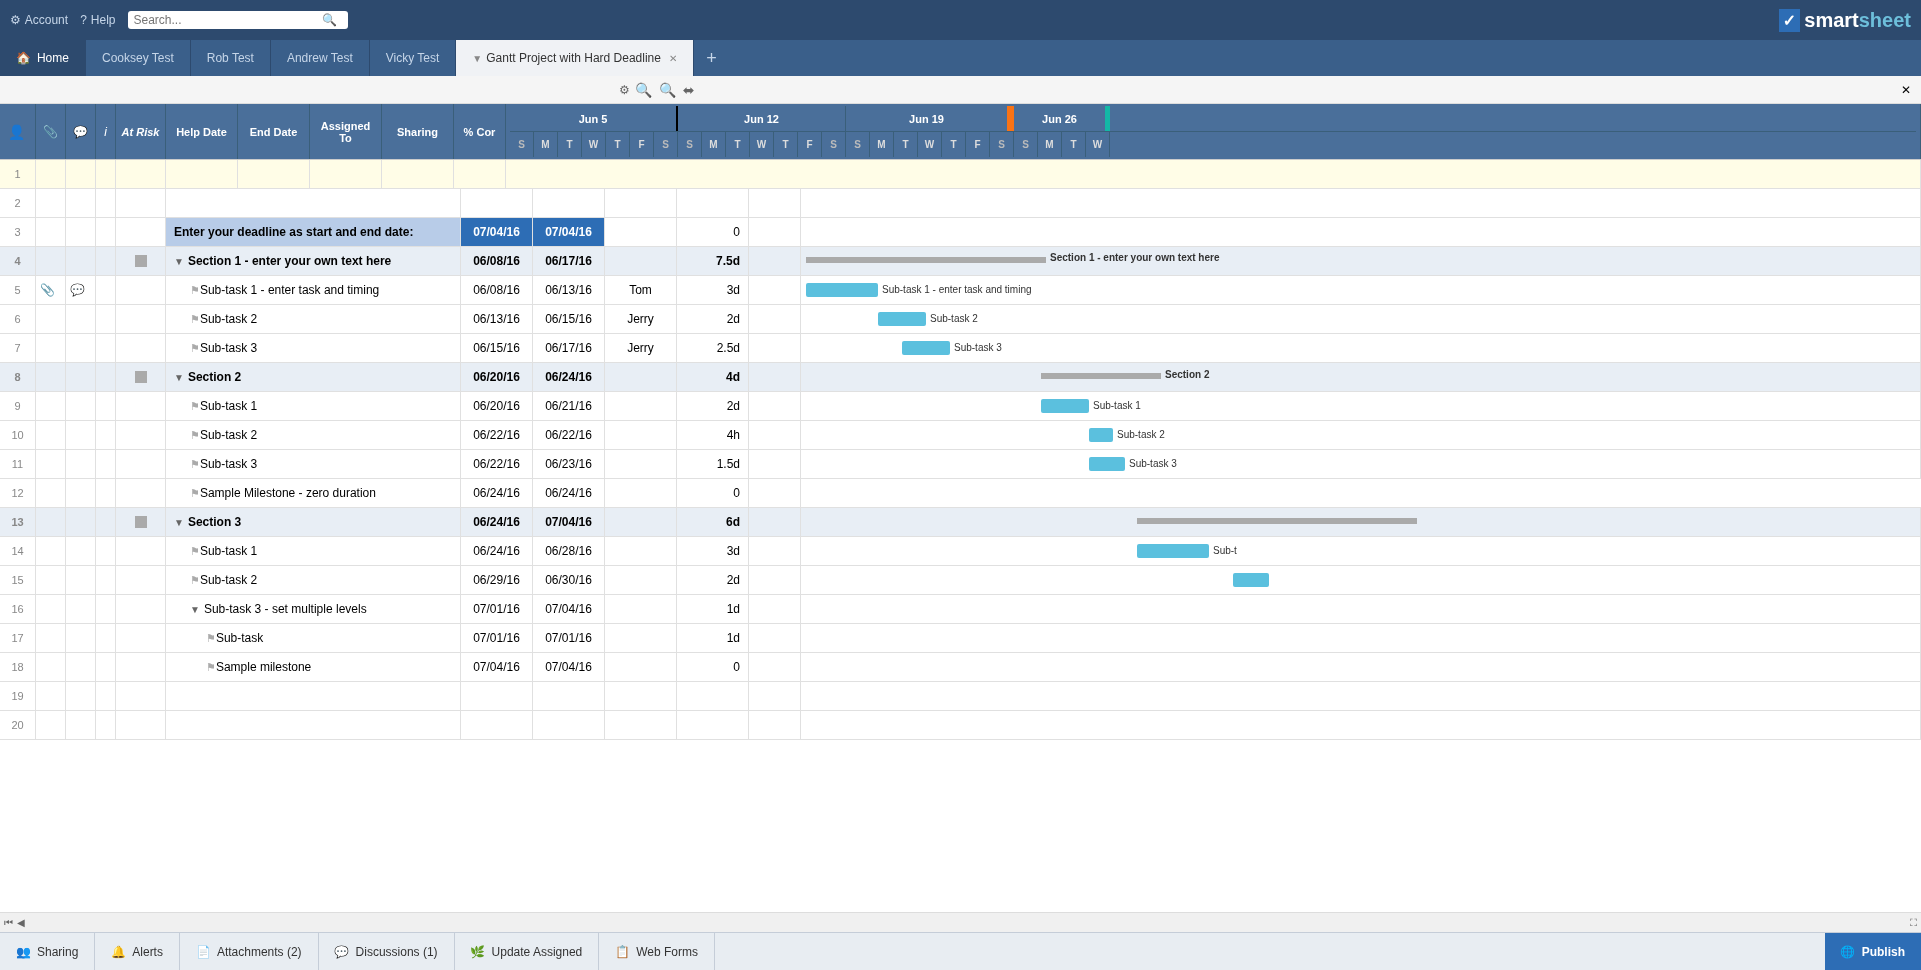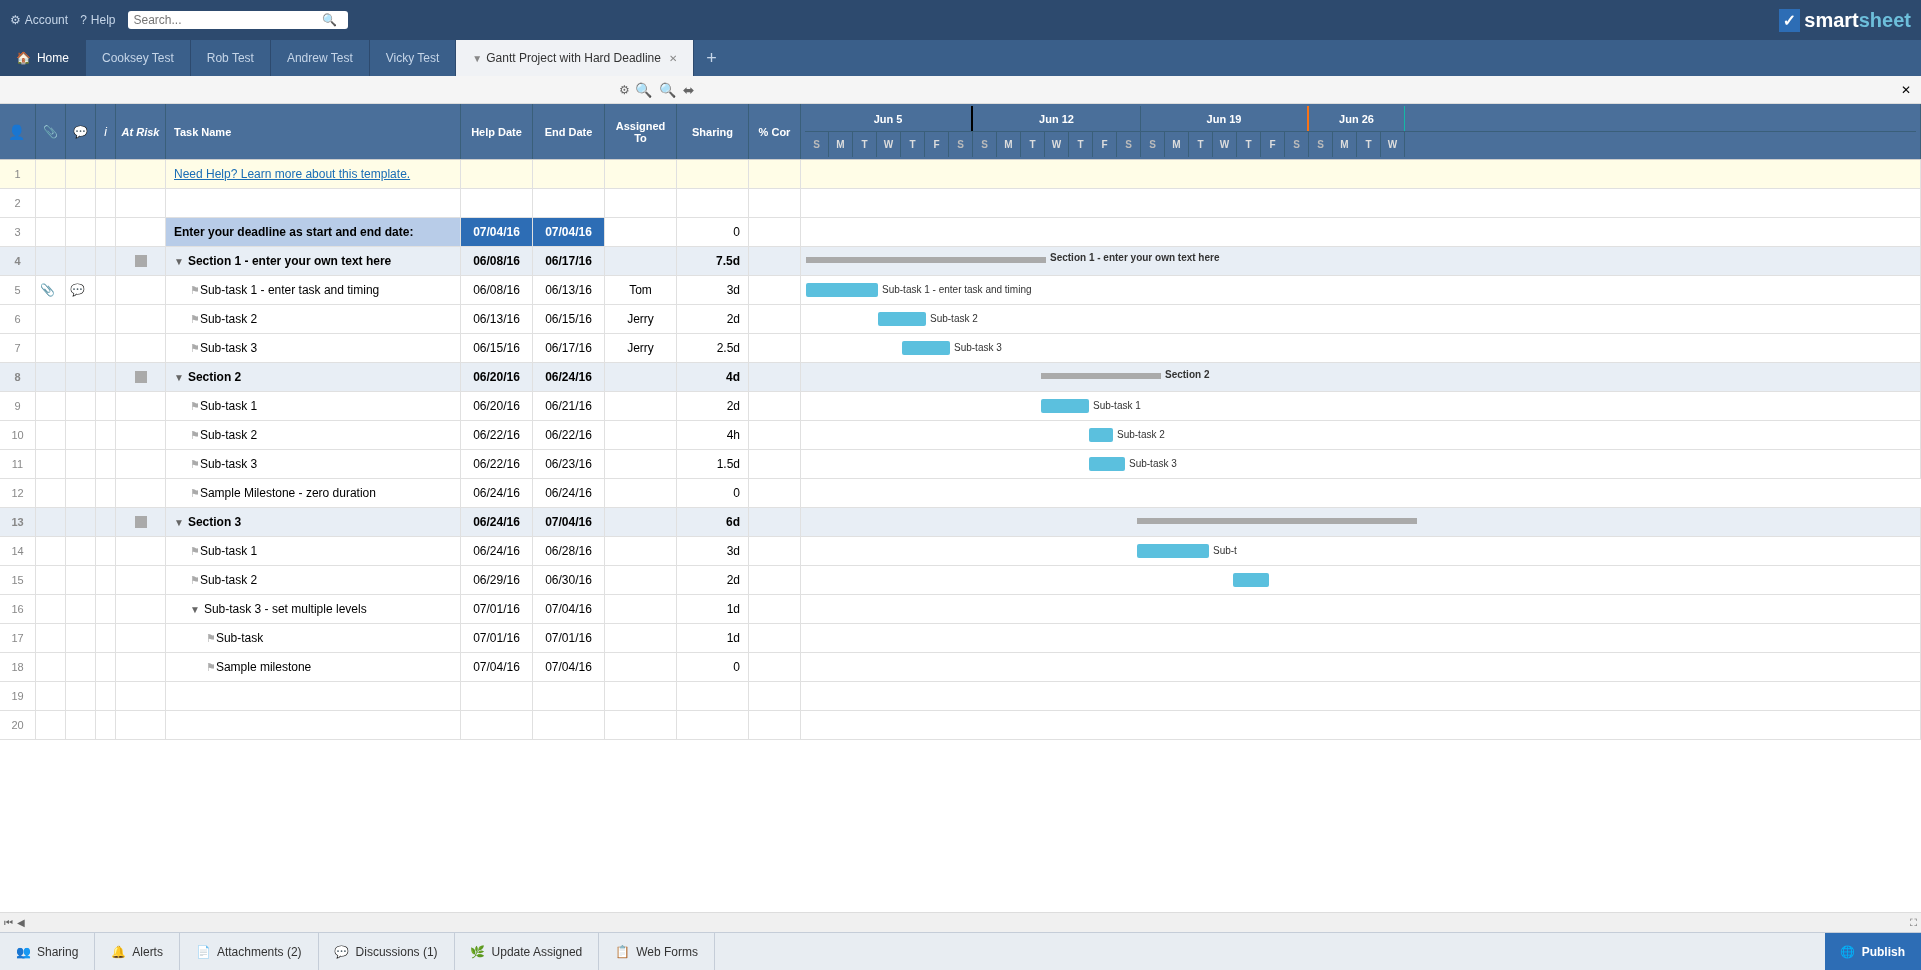--- a/index.html
+++ b/index.html
@@ -179,23 +179,20 @@
     </div>
     <div style="width:30px; background:#4a6f9a; border-right:1px solid #3a5f7a; display:flex; align-items:center; justify-content:center;">
       <span style="color:white; font-size:12px;">💬</span>
     </div>
     <div style="width:20px; background:#4a6f9a; border-right:1px solid #3a5f7a; display:flex; align-items:center; justify-content:center;">
       <span style="color:white; font-size:12px; font-style:italic;">i</span>
     </div>
     <div class="col-hdr at-risk">
       <span>At Risk</span>
     </div>
-    <div class="col-hdr task-name">
-      <span>Task Name</span>
-    </div>
     <div class="col-hdr start-date">
       <span>Help Date</span>
     </div>
     <div class="col-hdr end-date">
       <span>End Date</span>
     </div>
     <div class="col-hdr assigned-to">
       <span>Assigned To</span>
     </div>
     <div class="col-hdr duration">
@@ -203,22 +200,22 @@
     </div>
     <div class="col-hdr cor">
       <span>% Cor</span>
     </div>
 
     <div class="col-hdr gantt-area">
       <div class="gantt-weeks" style="width:100%; display:flex; height:28px;">
 
         <div class="gantt-week" style="width:168px; border-right:2px solid #000000; justify-content:center;">Jun 5</div>
         <div class="gantt-week" style="width:168px; border-right:1px solid #3a5f7a; justify-content:center;">Jun 12</div>
-        <div class="gantt-week" style="width:168px; border-right:2px solid #f97316; justify-content:center;">Jun 19</div>
-        <div class="gantt-week" style="width:96px; border-right:1px solid #14b8a6; justify-content:center;">Jun 26</div>
+        <div class="gantt-week" style="width:168px; border-right:7px solid #f97316; justify-content:center;">Jun 19</div>
+        <div class="gantt-week" style="width:96px; border-right:5px solid #14b8a6; justify-content:center;">Jun 26</div>
       </div>
       <div class="gantt-days" style="width:100%; display:flex; height:27px; overflow:hidden;">
         <div class="gantt-day weekend" style="width:24px; border-right:1px solid #3a5f7a; display:flex; align-items:center; justify-content:center;">S</div>
         <div class="gantt-day" style="width:24px; border-right:1px solid #3a5f7a; display:flex; align-items:center; justify-content:center;">M</div>
         <div class="gantt-day" style="width:24px; border-right:1px solid #3a5f7a; display:flex; align-items:center; justify-content:center;">T</div>
         <div class="gantt-day" style="width:24px; border-right:1px solid #3a5f7a; display:flex; align-items:center; justify-content:center;">W</div>
         <div class="gantt-day" style="width:24px; border-right:1px solid #3a5f7a; display:flex; align-items:center; justify-content:center;">T</div>
         <div class="gantt-day" style="width:24px; border-right:1px solid #3a5f7a; display:flex; align-items:center; justify-content:center;">F</div>
         <div class="gantt-day weekend" style="width:24px; border-right:1px solid #3a5f7a; display:flex; align-items:center; justify-content:center;">S</div>
         <div class="gantt-day weekend" style="width:24px; border-right:1px solid #3a5f7a; display:flex; align-items:center; justify-content:center;">S</div>
@@ -244,21 +241,20 @@
   </div>
 
   <div id="sheet-grid">
 
     <div class="grid-row help-row">
       <div class="cell row-num">1</div>
       <div class="cell" style="width:30px;"></div>
       <div class="cell" style="width:30px;"></div>
       <div class="cell" style="width:20px;"></div>
       <div class="cell at-risk"></div>
-      <div class="cell task-name" style="color:#1a6db5; text-decoration:underline; background:#fffde7; width:295px;">Need Help? Learn more about this template.</div>
       <div class="cell start-date"></div>
       <div class="cell end-date"></div>
       <div class="cell assigned-to"></div>
       <div class="cell duration"></div>
       <div class="cell cor"></div>
       <div class="cell gantt" style="flex:1;"></div>
     </div>
 
     <div class="grid-row">
       <div class="cell row-num">2</div>

